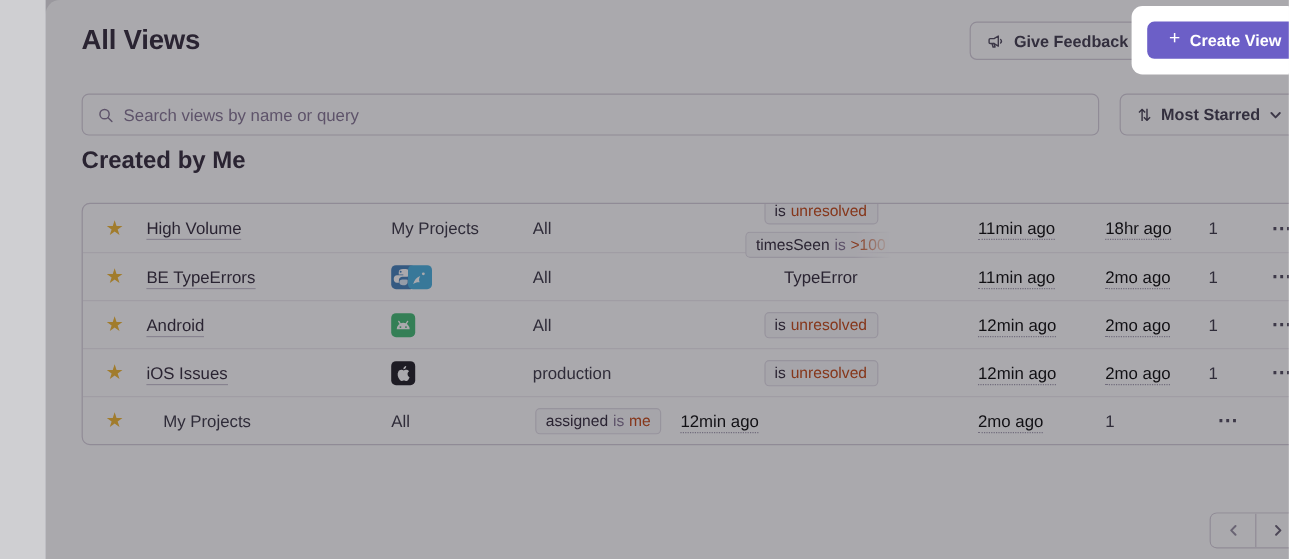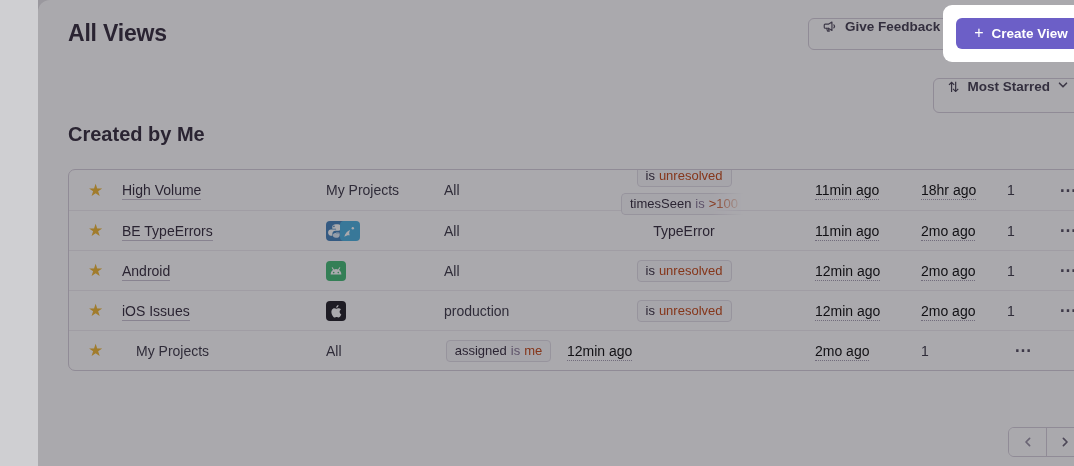--- a/index.html
+++ b/index.html
@@ -15,21 +15,21 @@
     position:absolute; inset:0; background:#ffffff;
     border-top-left-radius:12px; overflow:hidden;
   }
 
   
   .page-title {
     position:absolute; left:30px; top:20px;
     font-size:23px; font-weight:700; color:#2b2233; letter-spacing:-0.2px;
   }
   .btn {
-    display:inline-flex; align-items:flex-start; justify-content:center;
+    display:inline-flex; align-items:center; justify-content:center;
     border:1px solid #d4cdd9; background:#fff; border-radius:6px;
     font-size:13.5px; font-weight:600; color:#3a3447; cursor:pointer;
     gap:8px; white-space:nowrap;
   }
   .feedback-btn { position:absolute; top:18px; left:770px; height:32px; padding:0 13px; }
   .feedback-btn svg { width:15px; height:15px; color:#4a4457; }
 
   
   .spotlight {
     position:absolute; left:905px; top:5px; width:156px; height:57px;
@@ -154,20 +154,29 @@
             <g fill="none" stroke="currentColor" stroke-width="1.25" stroke-linejoin="round" stroke-linecap="round">
               <path d="M10.6 3.2v9L6.8 9.9H3.4c-.6 0-1-.4-1-1V6.5c0-.6.4-1 1-1h3.4z"></path>
               <path d="M5 10l.9 3h1.8l-.9-3.1"></path>
               <path d="M12.6 6.2c.9.9.9 2.3 0 3.2"></path>
             </g>
           </svg>
       </span>
       <span>Give Feedback</span>
     </button>
 
+    <div class="search-box">
+      <span style="display:flex">
+        <svg viewBox="0 0 16 16" fill="none" stroke="currentColor" stroke-width="1.4">
+            <circle cx="7" cy="7" r="4.4"></circle>
+            <path d="M10.4 10.4L14 14" stroke-linecap="round"></path>
+          </svg>
+      </span>
+      <input type="text" placeholder="Search views by name or query" style="">
+    </div>
 
     <button class="btn sort-btn">
       <span class="sort-glyph">⇅</span>
       <span>Most Starred</span>
       <span style="display:flex">
         <svg viewBox="0 0 12 12" fill="none" stroke="currentColor" stroke-width="1.6" stroke-linecap="round" stroke-linejoin="round">
             <path d="M2.5 4.2 6 7.8l3.5-3.6"></path>
           </svg>
       </span>
     </button>

